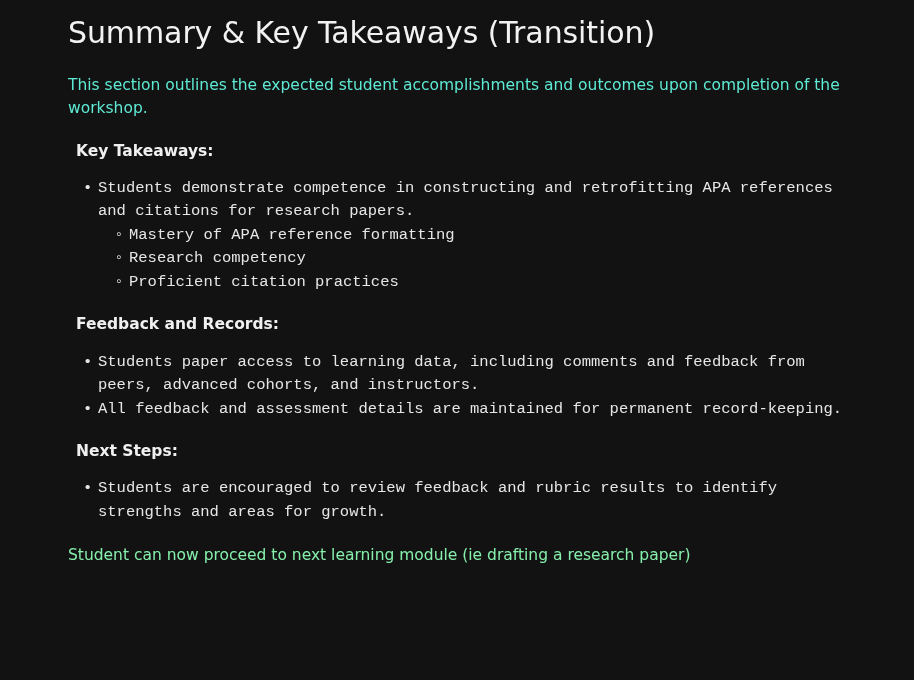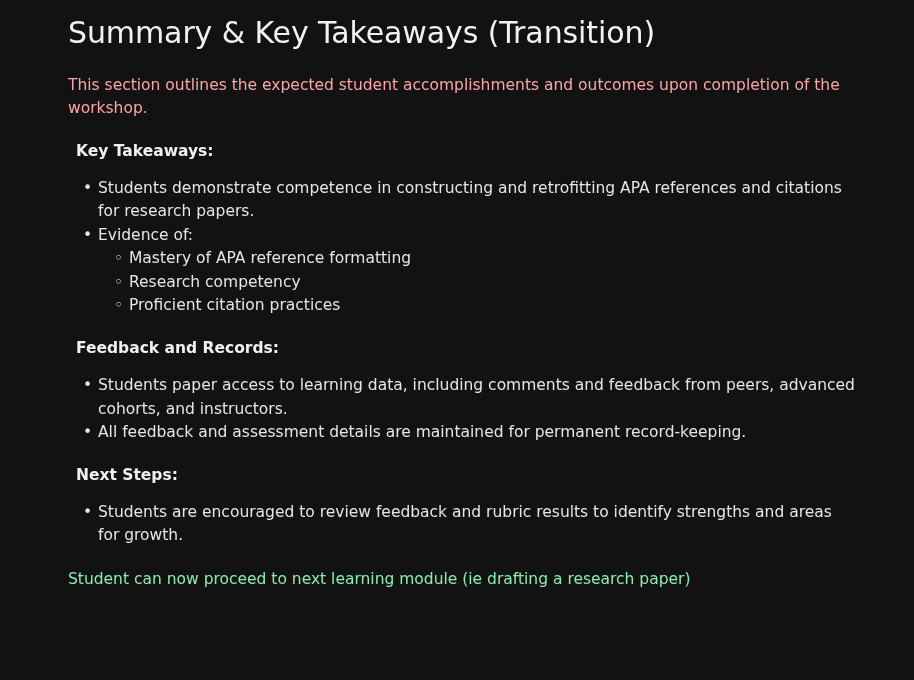--- a/index.html
+++ b/index.html
@@ -26,21 +26,21 @@
     font-weight: 400;
     line-height: 1.25;
     letter-spacing: -0.1px;
     color: #f2f2f2;
     margin: 0 0 22px 0;
     padding: 0;
   }
   .intro {
     font-size: 15.5px;
     line-height: 1.52;
-    color: #fca5a5;
+    color: #5eead4;
     margin: 0 0 20px 0;
     max-width: 805px;
   }
   .section-heading {
     font-size: 15.5px;
     font-weight: bold;
     color: #f0f0f0;
     margin: 0 0 16px 8px;
     line-height: 1.3;
   }
@@ -50,20 +50,21 @@
     padding: 0;
   }
   ul.bullets > li {
     position: relative;
     padding-left: 30px;
     font-size: 15.5px;
     line-height: 1.52;
     color: #e6e6e6;
     margin-bottom: 0px;
     max-width: 800px;
+    font-family: Liberation Mono, monospace;
   }
   ul.bullets > li > .li-text {
     display: block;
   }
   ul.bullets > li > .li-text::before {
     content: "\2022";
     position: absolute;
     left: 15px;
     top: 0;
     font-size: 15.5px;
@@ -111,21 +112,20 @@
 
   <p class="intro">This section outlines the expected student accomplishments and outcomes upon completion of the workshop.</p>
 
   <div id="sections-host">
       <div class="section-heading">Key Takeaways:</div>
       <ul class="bullets">
         <li>
           <span class="li-text">Students demonstrate competence in constructing and retrofitting APA references and citations for research papers.</span>
         </li>
         <li>
-          <span class="li-text">Evidence of:</span>
           <ul class="subbullets">
             <li>
               <span class="li-text">Mastery of APA reference formatting</span>
             </li>
             <li>
               <span class="li-text">Research competency</span>
             </li>
             <li>
               <span class="li-text">Proficient citation practices</span>
             </li>

